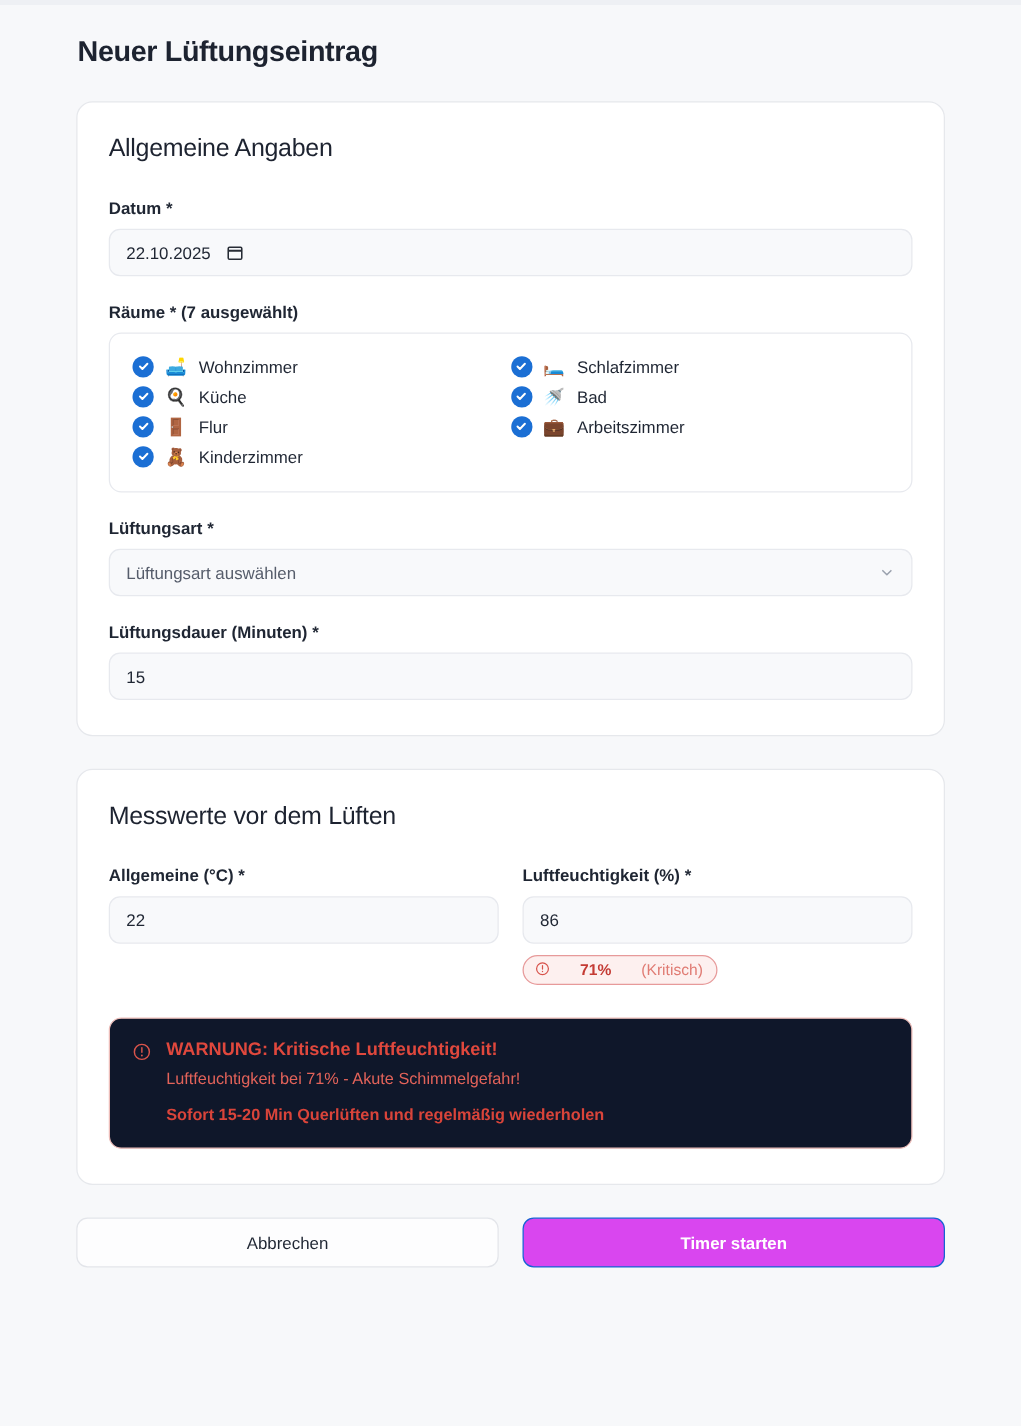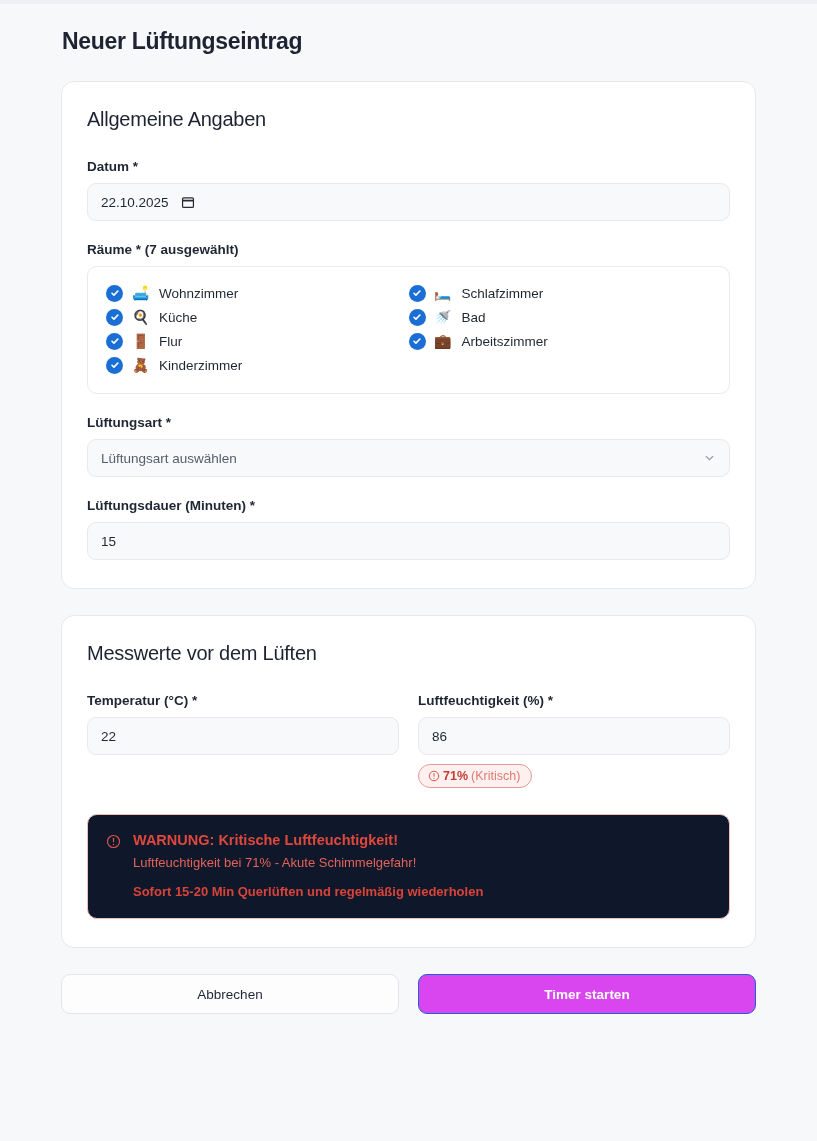--- a/index.html
+++ b/index.html
@@ -130,22 +130,21 @@
     justify-content: center;
     flex: 0 0 auto;
   }
   .check svg { display: block; }
   .room-emoji { font-size: 14px; width: 18px; text-align: center; }
   .room-label { font-size: 13.5px; color: #1f2633; }
 
   
   .badge {
     display: inline-flex;
-    align-items: center;
-    gap: 3px;
+    gap: 24px;
     margin-top: 9px;
     border: 1px solid #e79a9a;
     background: #fdf0ef;
     border-radius: 999px;
     padding: 4px 11px 4px 9px;
     font-size: 12.5px;
   }
   .badge .b-icon { color: #d7524a; display: flex; }
   .badge .b-val { color: #c43b34; font-weight: bold; }
   .badge .b-state { color: #e07b73; }
@@ -330,21 +329,21 @@
         <span class="val">15</span>
       </div>
     </div>
   </div>
 
   <div class="card">
     <div class="card-title">Messwerte vor dem Lüften</div>
 
     <div class="row-2" style="margin-bottom:0;">
       <div class="field" style="margin-bottom:0;">
-        <label class="field-label">Temperatur (°C) *</label>
+        <label class="field-label">Allgemeine (°C) *</label>
         <div class="input">
           <span class="val">22</span>
         </div>
       </div>
       <div class="field" style="margin-bottom:0;">
         <label class="field-label">Luftfeuchtigkeit (%) *</label>
         <div class="input">
           <span class="val">86</span>
         </div>
         <div class="badge">

